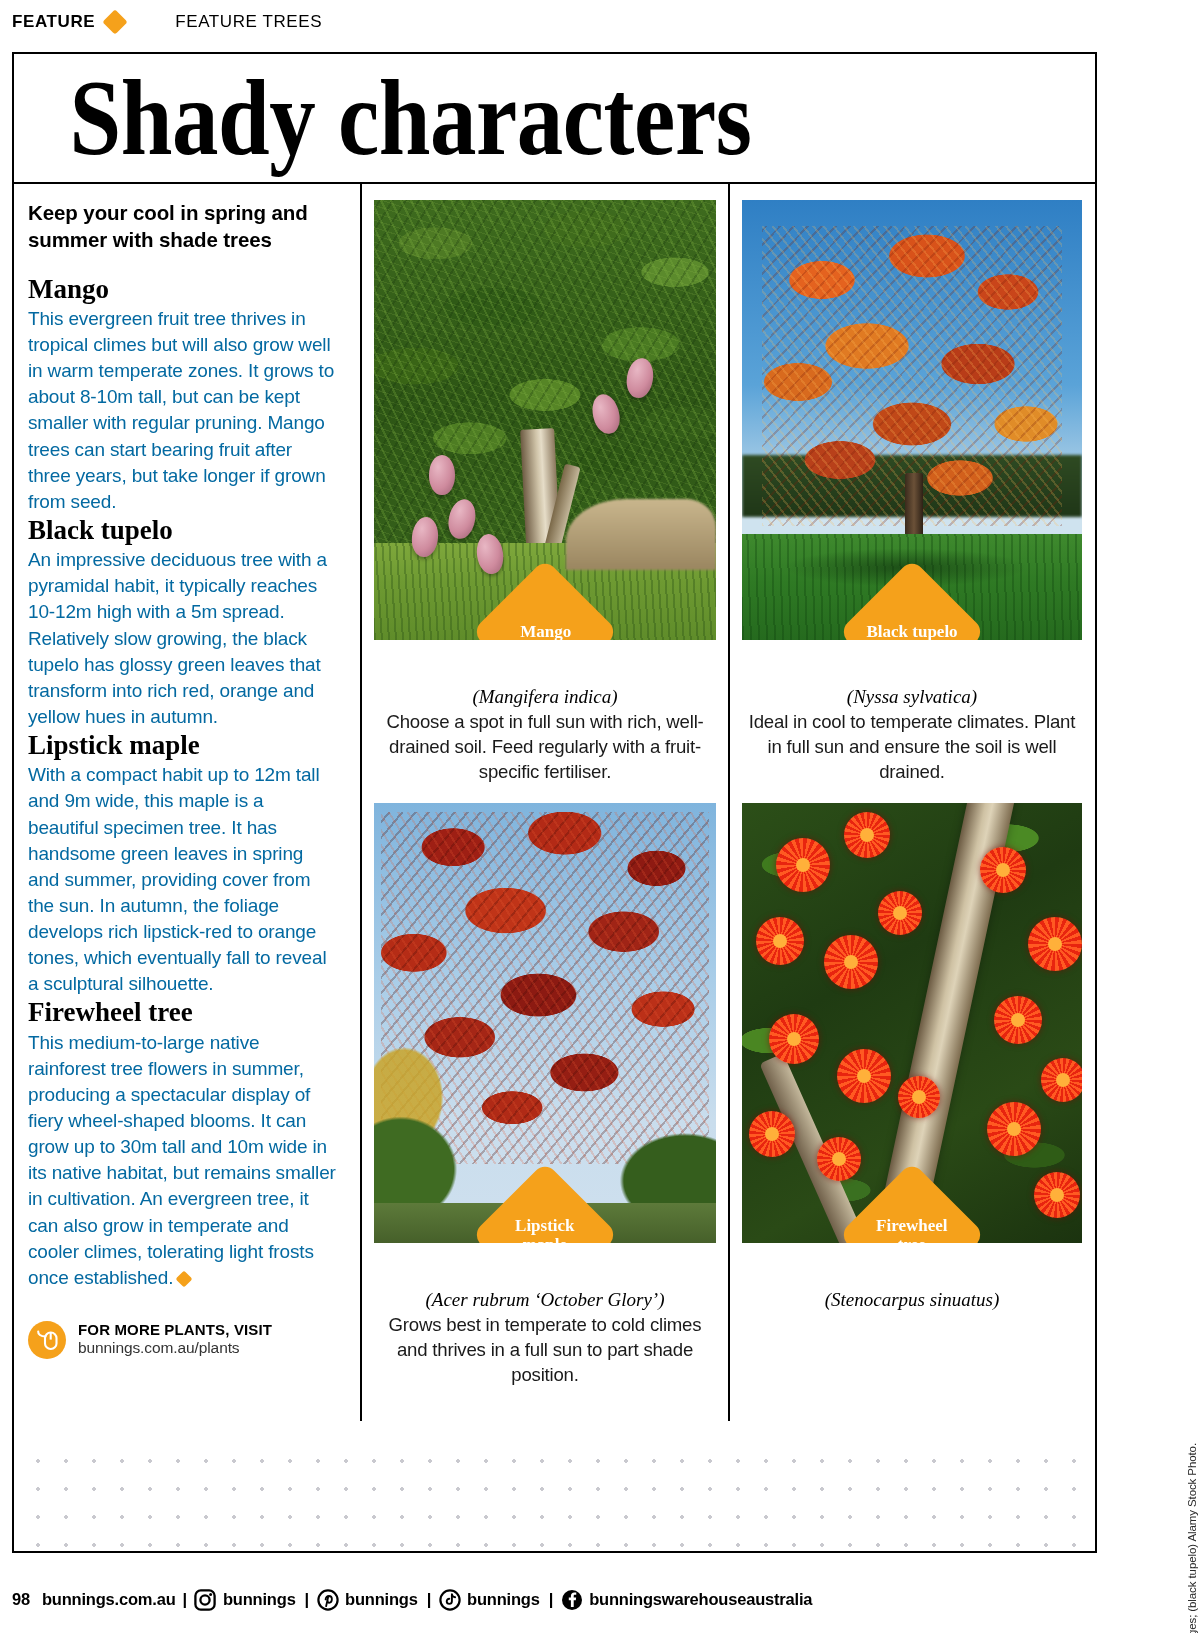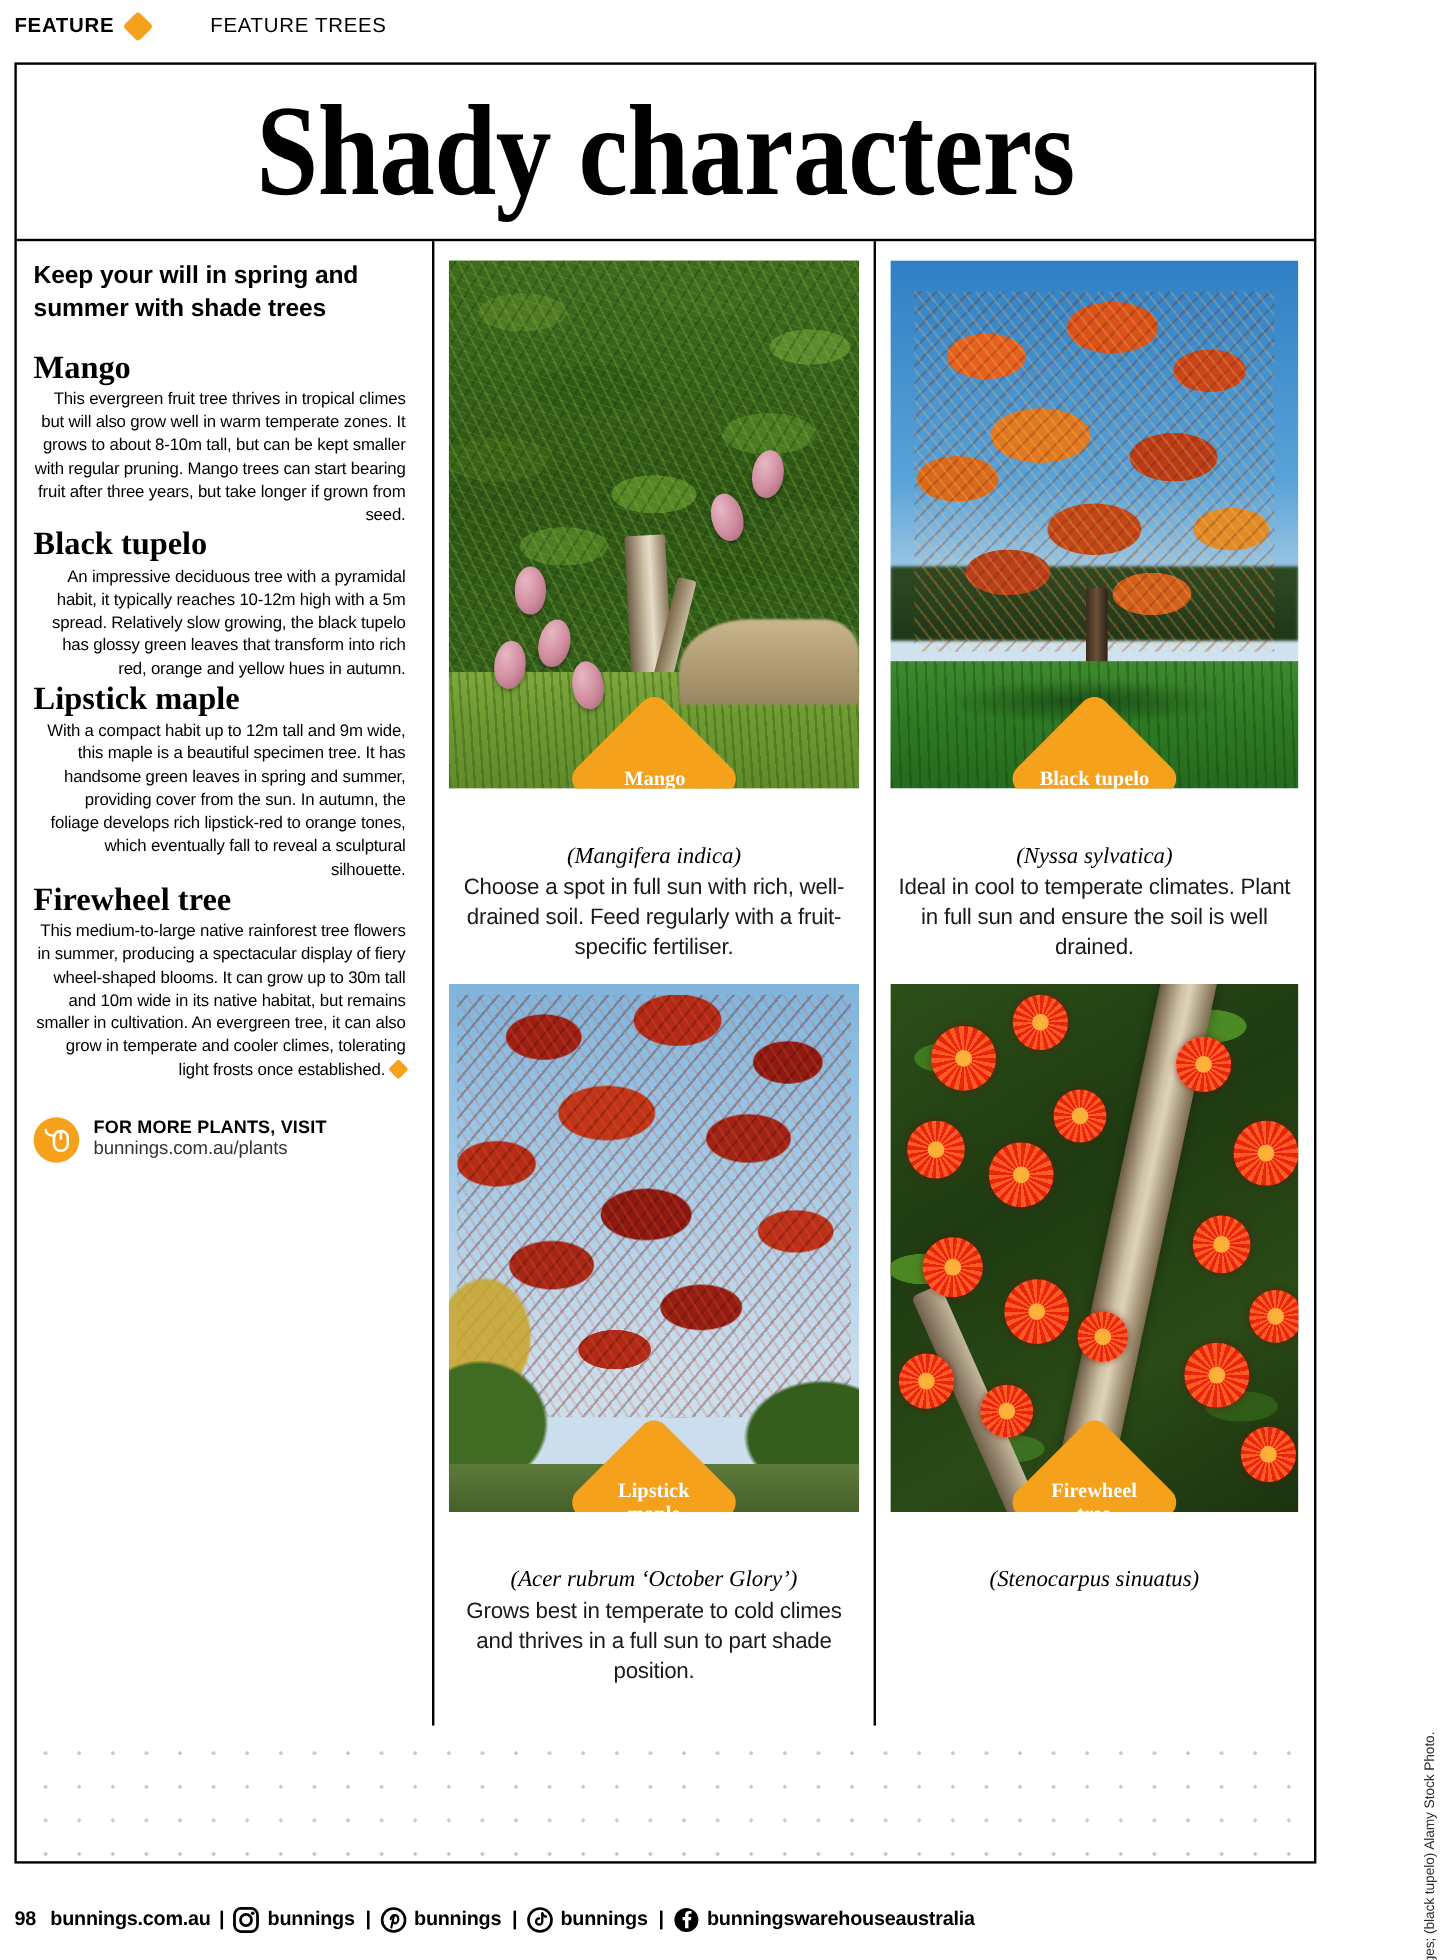--- a/index.html
+++ b/index.html
@@ -35,23 +35,23 @@
   .frame {
     position: absolute;
     left: 12px; top: 52px;
     width: 1085px; height: 1501px;
     border: 2.5px solid #000;
     background: #fff;
   }
 
   
   .masthead {
-    height: 147px;
+    height: 130px;
     border-bottom: 2.5px solid #000;
-    display: flex; align-items: center; justify-content: center;
+    display: flex; align-items: center; justify-content: flex-start;
   }
   .masthead h1 {
     font-family: "Liberation Serif", serif;
     font-weight: bold;
     font-size: 108px;
     letter-spacing: -0.5px;
     transform: scaleX(0.86);
     line-height: 1;
     color: #000;
   }
@@ -87,26 +87,25 @@
   }
   .sec-head {
     font-family: "Liberation Serif", serif;
     font-weight: bold;
     font-size: 27px;
     line-height: 1.12;
     color: #000;
     margin-bottom: 2px;
   }
   .body-text {
-    font-size: 14px;
+    font-size: 19px;
     line-height: 1.375;
     letter-spacing: -0.15px;
-    color: #000000;
+    color: #0369a1;
     margin-bottom: 23px;
-    text-align: right;
   }
   .body-text:last-of-type { margin-bottom: 0; }
   .endmark {
     display: inline-block;
     width: 12px; height: 12px;
     background: #F5A11B;
     transform: rotate(45deg);
     border-radius: 2px;
     margin-left: 5px;
     vertical-align: -1px;
@@ -416,21 +415,21 @@
 
 <div class="frame">
 
   <div class="masthead">
     <h1>Shady characters</h1>
   </div>
 
   <div class="columns">
 
     <div class="col-left">
-      <div class="intro">Keep your will in spring and summer with shade trees</div>
+      <div class="intro">Keep your cool in spring and summer with shade trees</div>
 
       <div>
         <div class="sec-head">Mango</div>
         <div class="body-text">This evergreen fruit tree thrives in tropical climes but will also grow well in warm temperate zones. It grows to about 8-10m tall, but can be kept smaller with regular pruning. Mango trees can start bearing fruit after three years, but take longer if grown from seed.</div>
       </div>
 
       <div>
         <div class="sec-head">Black tupelo</div>
         <div class="body-text">An impressive deciduous tree with a pyramidal habit, it typically reaches 10-12m high with a 5m spread. Relatively slow growing, the black tupelo has glossy green leaves that transform into rich red, orange and yellow hues in autumn.</div>
       </div>

